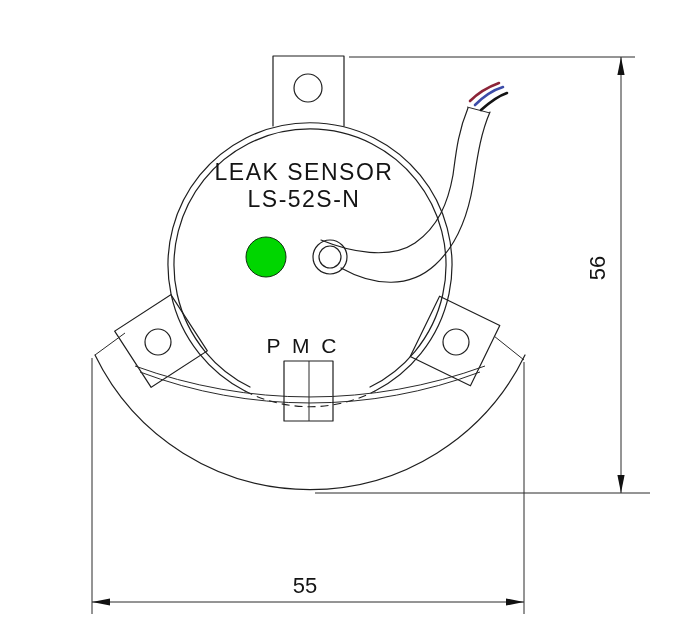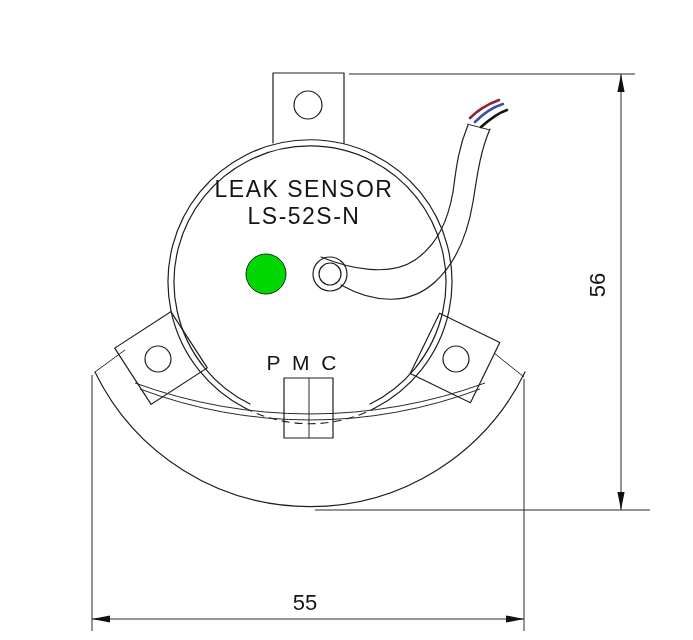--- a/index.html
+++ b/index.html
@@ -8,21 +8,20 @@
     background:#ffffff;
     width:693px;
     height:640px;
     overflow:hidden;
   }
   #stage{
     position:relative;
     width:693px;
     height:554px;
     background:#ffffff;
-    margin-top:17px;
   }
   svg{display:block}
   .geo{
     fill:none;
     stroke:#1f1f1f;
     stroke-width:1.2;
     stroke-linecap:round;
     stroke-linejoin:round;
   }
   .thin{

